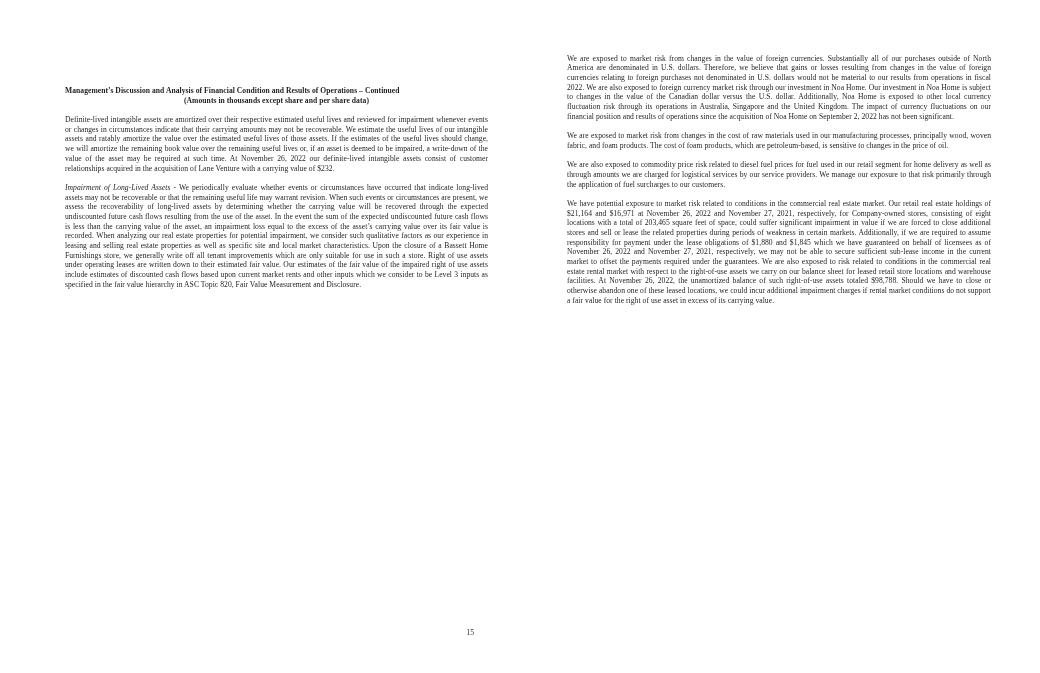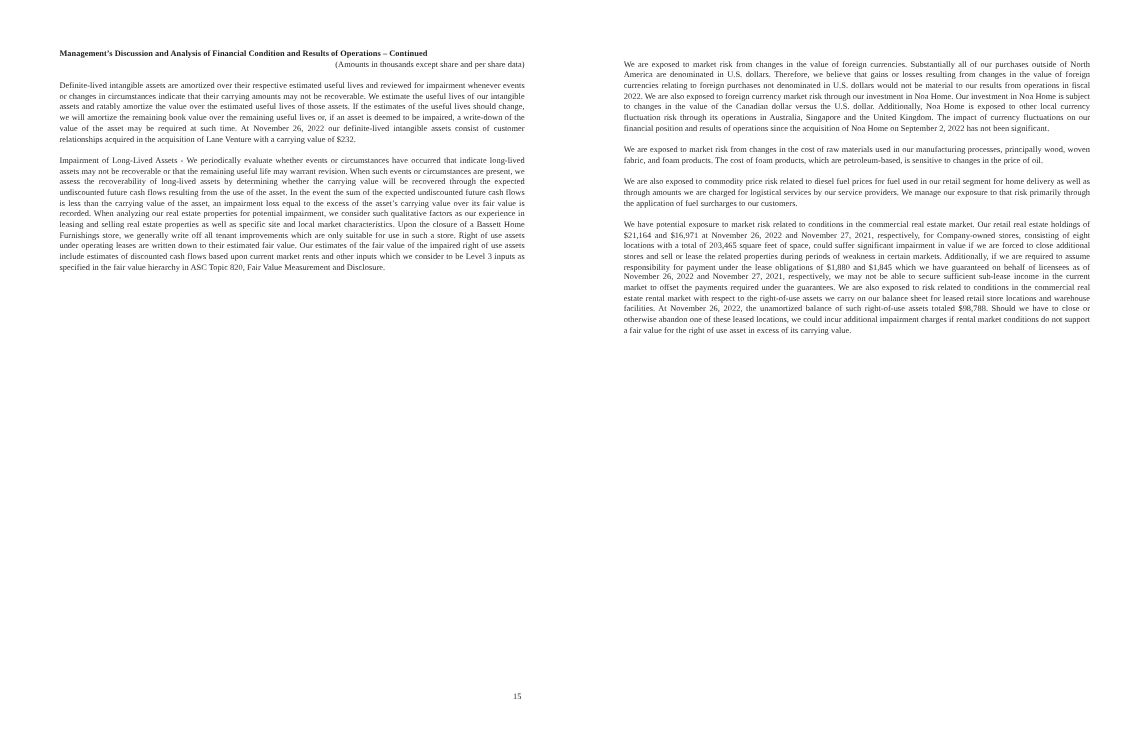--- a/index.html
+++ b/index.html
@@ -17,47 +17,49 @@
     overflow: hidden;
   }
   .page-column {
     position: absolute;
     top: 44px;
     font-size: 7.6px;
     line-height: 9.7px;
     text-align: justify;
     letter-spacing: 0.05px;
   }
-  .page-column--left  { left: 54px;  width: 423px; }
+  .page-column--left  { left: 65px;  width: 423px; margin-top: 42px; }
   .page-column--right { left: 567px; width: 424px; }
 
   .doc-title {
     font-weight: bold;
     text-align: left;
     margin: 0;
   }
   .doc-subtitle {
-    text-align: right;
+    text-align: center;
     margin: 0;
+    font-weight: bold;
   }
   .body-paragraph {
     margin: 9.6px 0 0 0;
   }
   .heading-caps {
     font-weight: bold;
     text-align: left;
     margin: 0;
   }
   .heading-bold-italic {
     font-weight: bold;
     font-style: italic;
     text-align: left;
     margin: 9.6px 0 0 0;
   }
   .lead-italic {
+    font-style: italic;
   }
   .page-number {
     position: absolute;
     top: 628px;
     font-size: 7.6px;
     line-height: 9.7px;
     text-align: right;
     color: #2a2a2a;
   }
   .page-number--left  { left: 51px;  width: 423px; }

